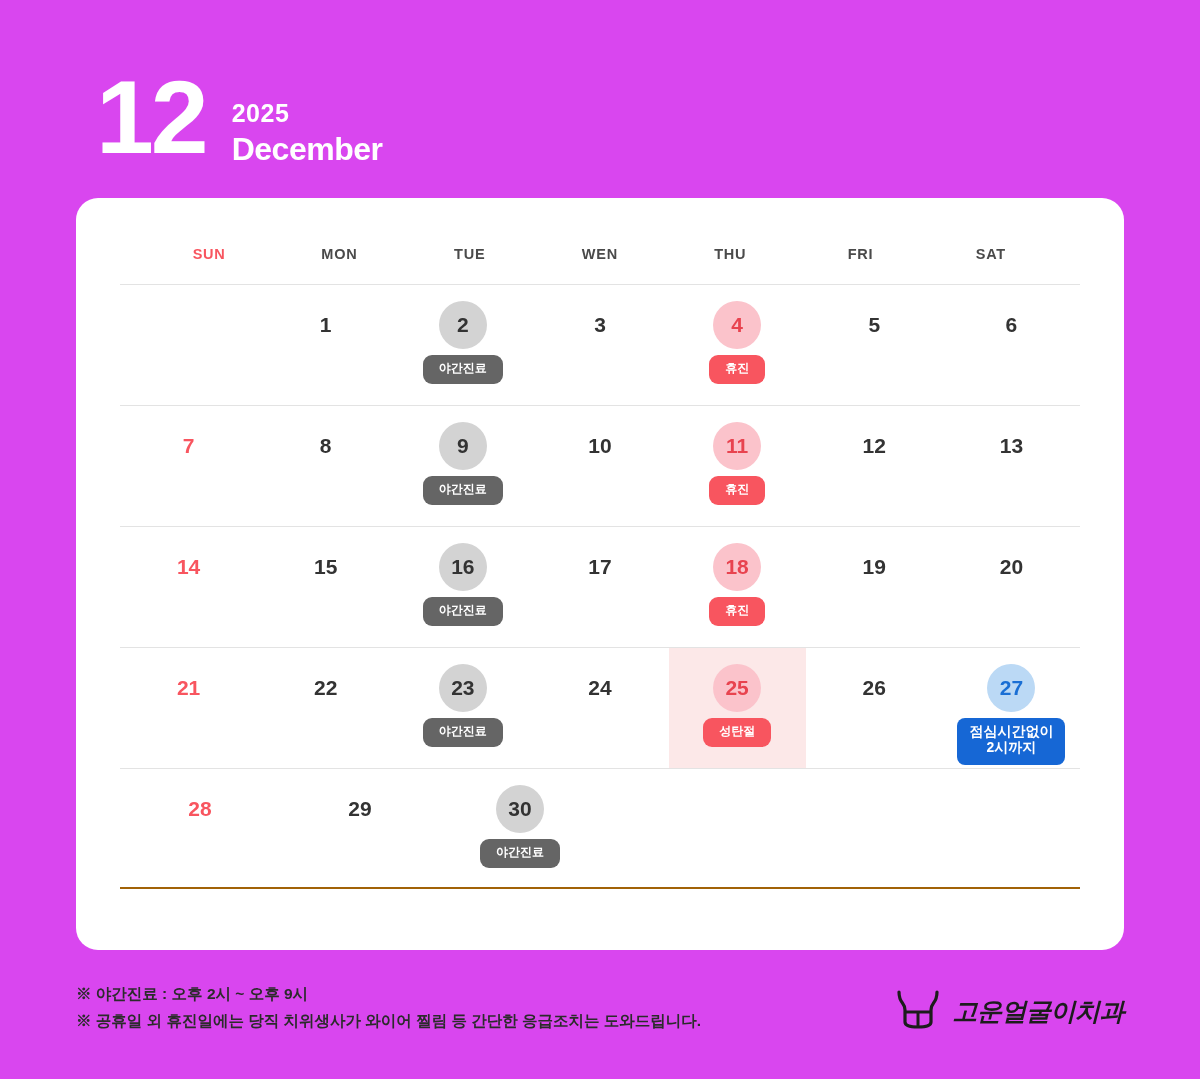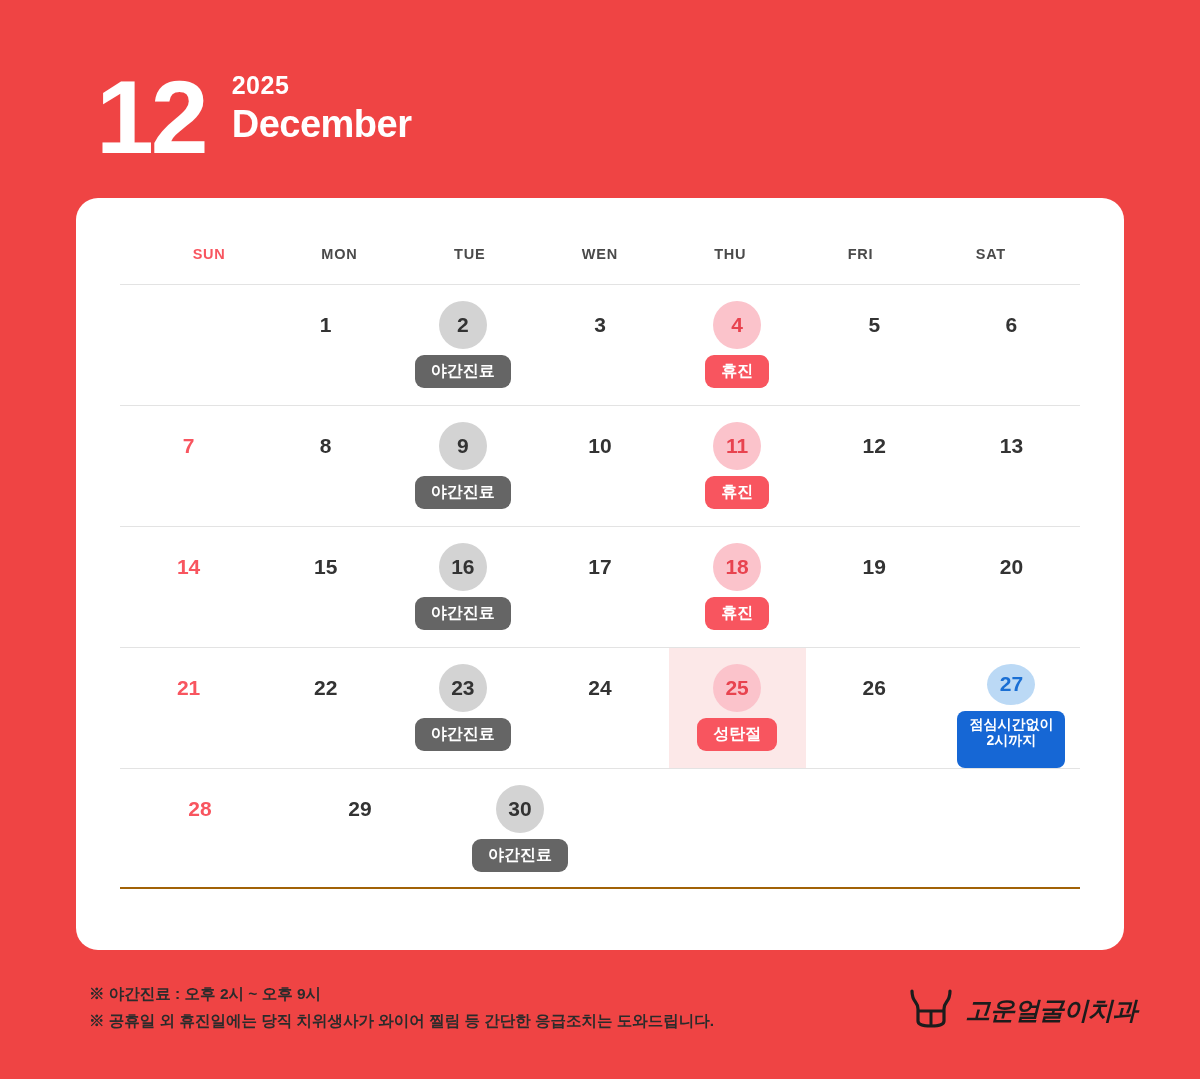--- a/index.html
+++ b/index.html
@@ -7,45 +7,46 @@
     width: 1200px;
     height: 1079px;
     background: #FAC298;
     font-family: "Liberation Sans", sans-serif;
     overflow: hidden;
   }
   .page {
     position: relative;
     width: 1200px;
     height: 1079px;
-    background: #ef4444;
+    background: #d946ef;
   }
 
   
   .header {
     position: absolute;
     left: 96px;
     top: 70px;
     display: flex;
     align-items: flex-start;
   }
   .month-num {
     font-size: 104px;
     font-weight: bold;
     color: #ffffff;
     line-height: 0.92;
     letter-spacing: -3px;
   }
   .header-right {
     margin-left: 26px;
+    margin-top: 28px;
     color: #ffffff;
     font-weight: bold;
   }
   .year-text { font-size: 25px; line-height: 1.25; letter-spacing: 0.5px; }
-  .month-text { font-size: 38px; line-height: 1.25; letter-spacing: -0.5px; }
+  .month-text { font-size: 32px; line-height: 1.25; letter-spacing: -0.5px; }
 
   
   .card {
     position: absolute;
     left: 76px;
     top: 198px;
     width: 1048px;
     height: 752px;
     background: #ffffff;
     border-radius: 22px;
@@ -100,42 +101,42 @@
   }
   .daynum.sun { color: #F8555F; }
   .daynum.grey-circle { background: #D3D3D3; color: #333333; }
   .daynum.pink-circle { background: #FBC3CB; color: #E8434F; }
   .daynum.xmas-circle { background: #FBC3CB; color: #E8434F; }
   .daynum.blue-circle { background: #BBD9F5; color: #1A6FD4; }
 
   .tag {
     margin-top: 6px;
     border-radius: 9px;
-    font-size: 16px;
+    font-size: 12px;
     font-weight: bold;
     color: #ffffff;
     padding: 7px 16px 8px;
     white-space: nowrap;
     text-align: center;
     line-height: 1.15;
   }
   .tag.night { background: #656565; }
   .tag.closed { background: #F8555F; }
   .tag.xmas { background: #F8555F; }
-  .tag.blue { background: #1667D5; font-size: 14px; padding: 5px 12px 20px; border-radius: 8px; }
+  .tag.blue { background: #1667D5; font-size: 14px; padding: 5px 12px 10px; border-radius: 8px; }
 
   
   .footer {
     position: absolute;
-    left: 89px;
+    left: 76px;
     top: 980px;
     width: 1048px;
     display: flex;
     justify-content: space-between;
-    align-items: center;
+    align-items: flex-end;
   }
   .notes {
     font-size: 15.5px;
     color: #2b2b2b;
     line-height: 1.75;
     font-weight: bold;
   }
   .brand {
     display: flex;
     align-items: center;

